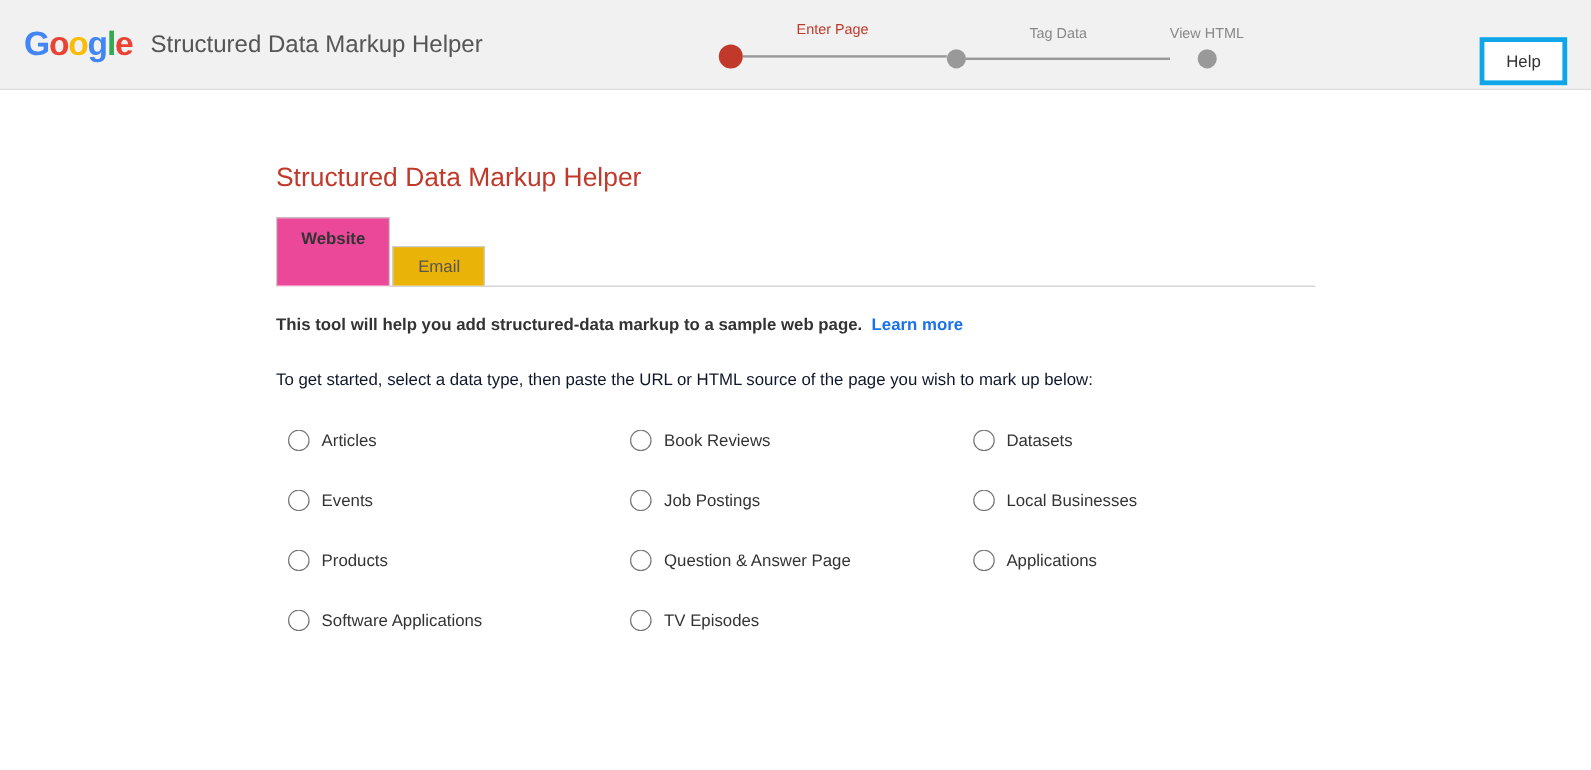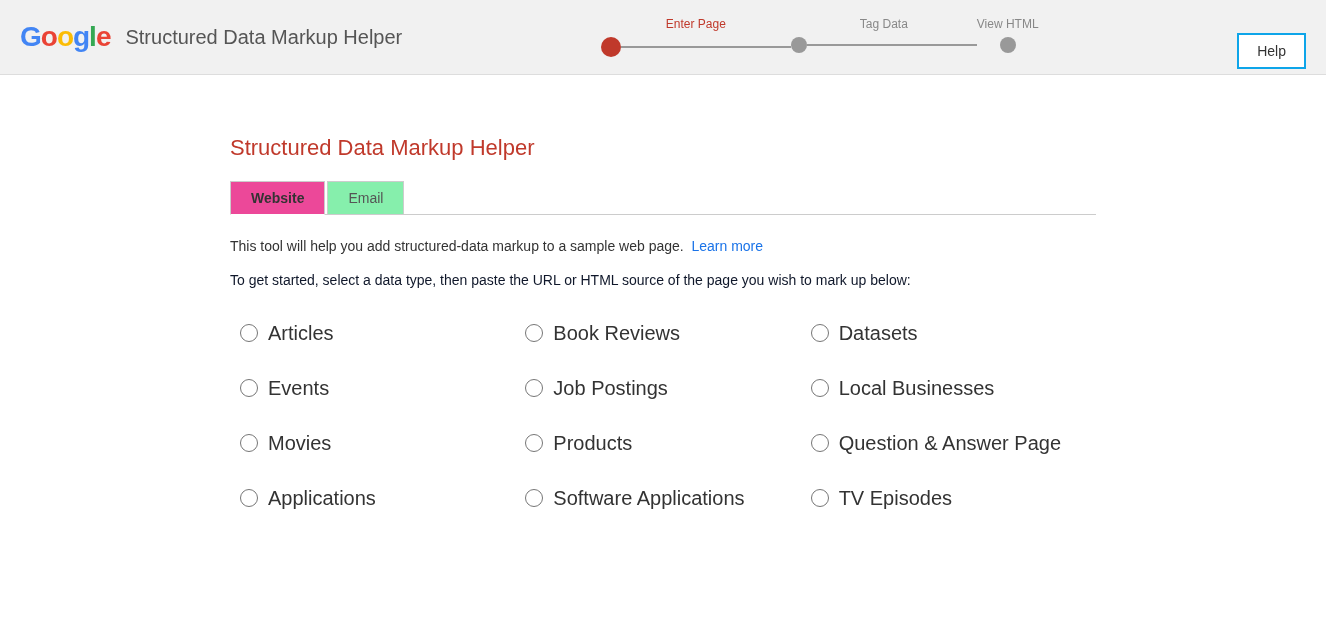--- a/index.html
+++ b/index.html
@@ -47,21 +47,21 @@
 
     .app-title {
       font-size: 20px;
       color: #555;
       font-weight: normal;
       margin-left: 5px;
     }
 
     .progress-steps {
       display: flex;
-      align-items: flex-start;
+      align-items: flex-end;
     }
 
     .step-item {
       display: flex;
       flex-direction: column;
       align-items: center;
     }
 
     .step-item .label {
       font-size: 12px;
@@ -94,21 +94,21 @@
       height: 20px;
     }
 
     .line-segment {
       width: 170px;
       height: 2px;
       background: #999;
     }
 
     .help-button {
-      border: 2px solid #0ea5e9;
+      border: 4px solid #0ea5e9;
       background: white;
       padding: 8px 18px;
       font-size: 14px;
       cursor: pointer;
       color: #333;
       margin-top: 28px;
     }
 
     
     .main-content {
@@ -143,29 +143,31 @@
     }
 
     .tab.active {
       border-bottom: 1px solid white;
       font-weight: bold;
       margin-bottom: -1px;
       z-index: 1;
     }
 
     .tab.inactive {
-      background: #86efac;
+      background: #eab308;
       color: #555;
+      margin-top: 24px;
     }
 
     
     .description {
-      margin-bottom: 12px;
+      margin-bottom: 24px;
       line-height: 1.6;
       color: #333;
+      font-weight: bold;
     }
 
     .description a, .learn-more {
       color: #1a73e8;
       text-decoration: none;
     }
 
     .sub-description {
       margin-bottom: 24px;
       line-height: 1.6;
@@ -189,21 +191,21 @@
     }
 
     .radio-item input[type="radio"] {
       width: 18px;
       height: 18px;
       cursor: pointer;
       accent-color: #1a73e8;
     }
 
     .radio-label {
-      font-size: 20px;
+      font-size: 14px;
       color: #333;
       cursor: pointer;
     }
   </style>
 </head>
 <body>
 
 <div class="header">
   <div class="header-left">
     <div class="google-logo">
@@ -281,24 +283,20 @@
       <input type="radio" name="data-type" style="">
       <span class="radio-label">Job Postings</span>
     </label>
     <label class="radio-item">
       <input type="radio" name="data-type" style="">
       <span class="radio-label">Local Businesses</span>
     </label>
 
     <label class="radio-item">
       <input type="radio" name="data-type" style="">
-      <span class="radio-label">Movies</span>
-    </label>
-    <label class="radio-item">
-      <input type="radio" name="data-type" style="">
       <span class="radio-label">Products</span>
     </label>
     <label class="radio-item">
       <input type="radio" name="data-type" style="">
       <span class="radio-label">Question &amp; Answer Page</span>
     </label>
 
     <label class="radio-item">
       <input type="radio" name="data-type" style="">
       <span class="radio-label">Applications</span>

